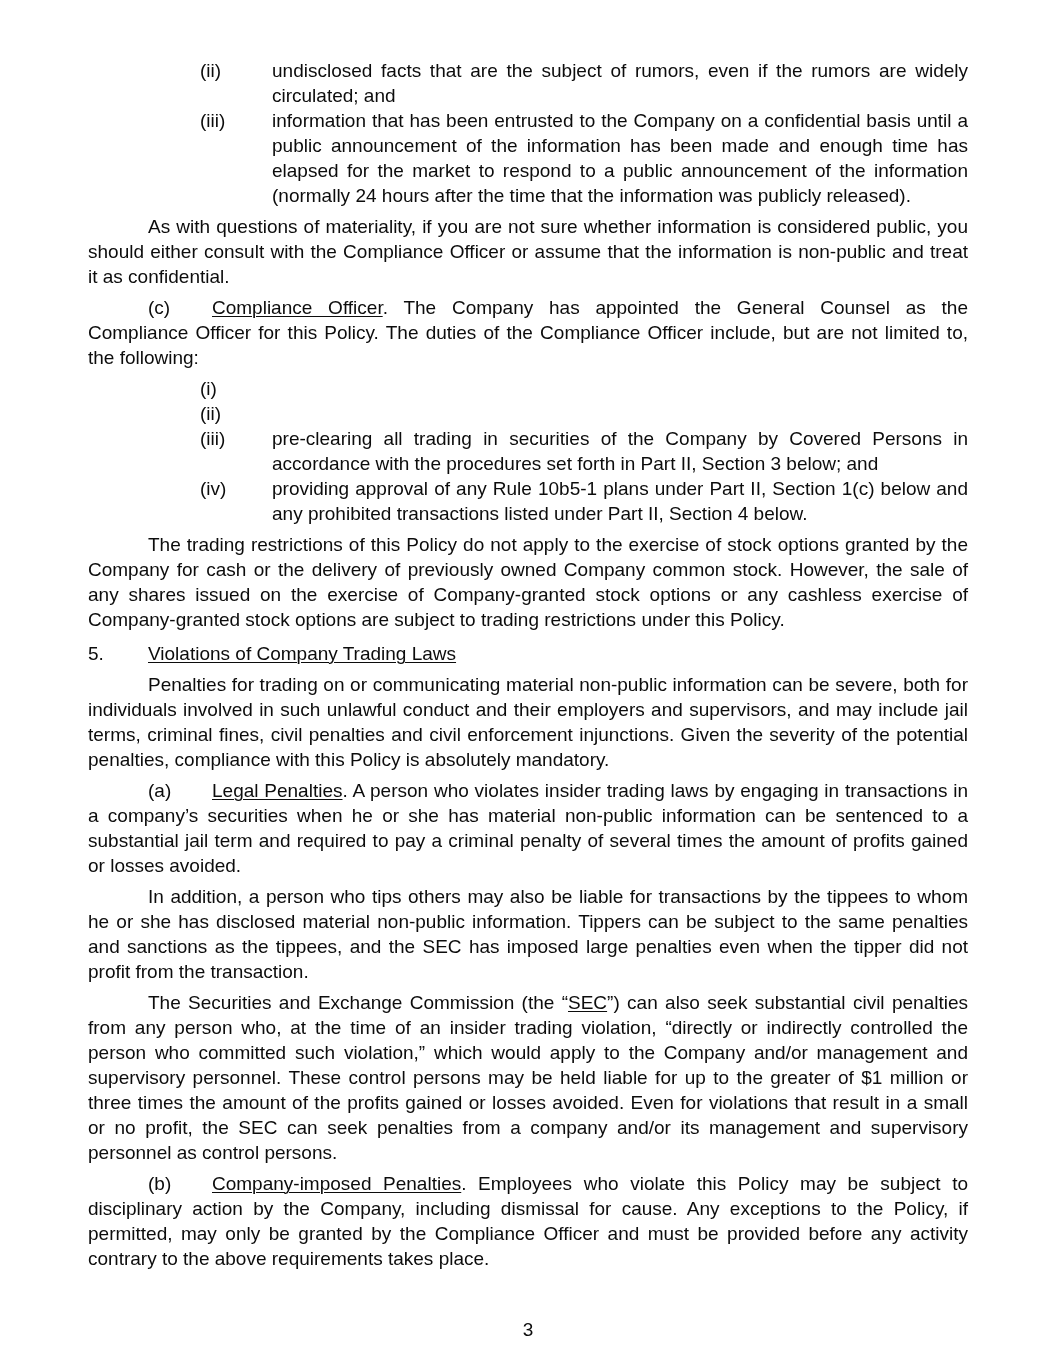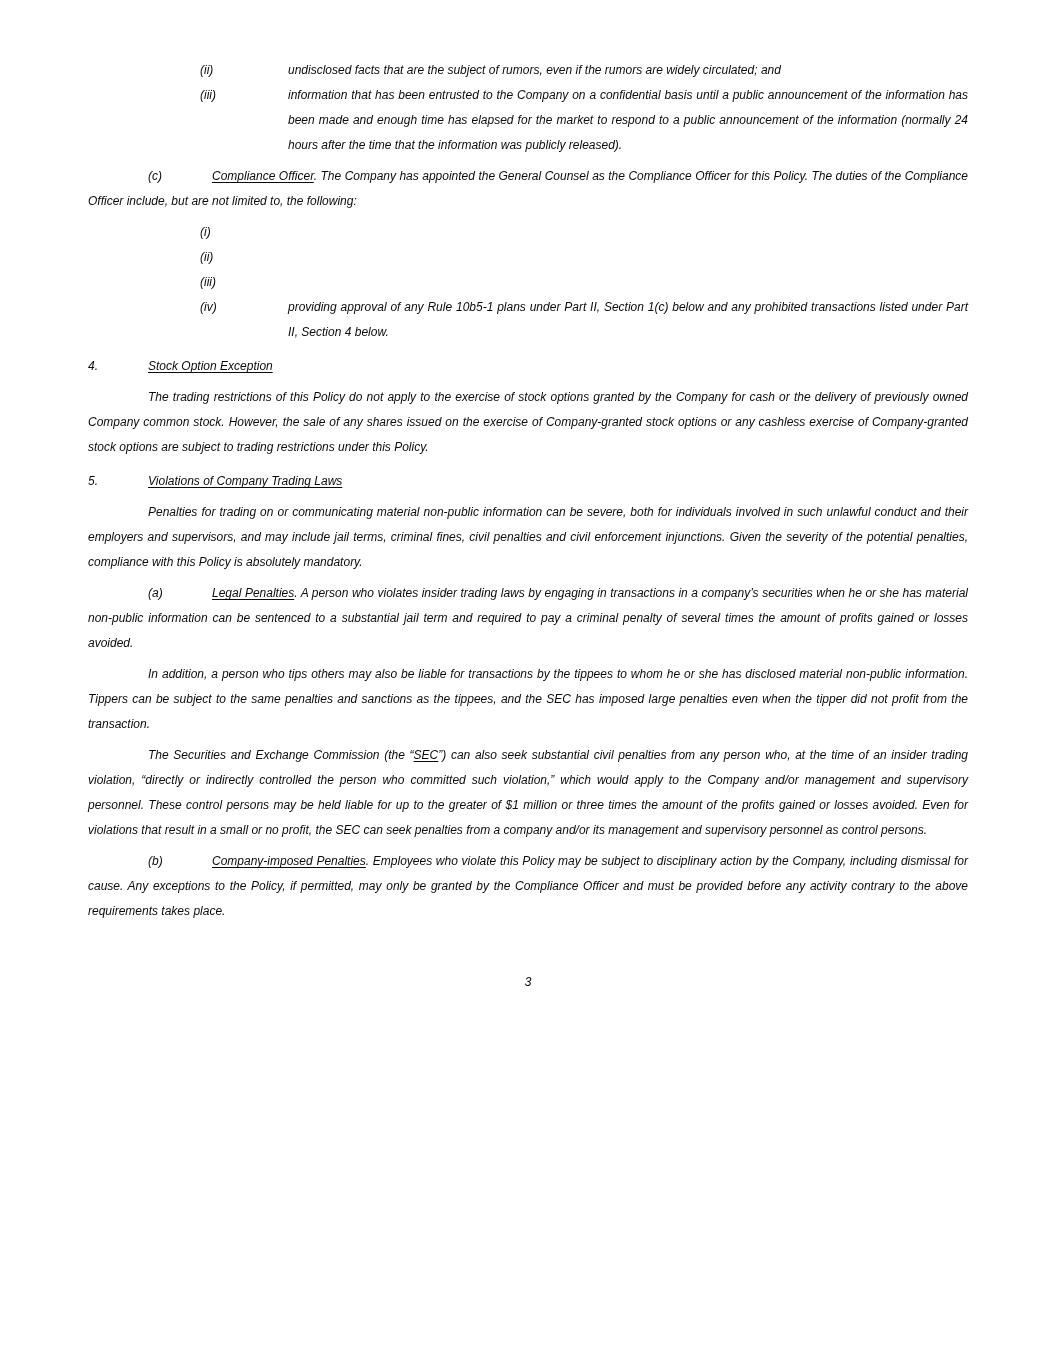--- a/index.html
+++ b/index.html
@@ -8,33 +8,32 @@
     background: #ffffff;
   }
   .page {
     position: relative;
     width: 1055px;
     height: 1365px;
     box-sizing: border-box;
     padding: 58px 87px 0 88px;
     background: #ffffff;
     font-family: "Liberation Sans", sans-serif;
-    font-size: 12px;
+    font-size: 19px;
     line-height: 25px;
     color: #0c0c0c;
     overflow: hidden;
-    font-style: italic;
   }
   p { margin: 6px 0 0 0; text-align: justify; }
   .indent { text-indent: 60px; }
   .list { margin: 6px 0 0 0; }
   .list.first { margin-top: 0; }
   .li { display: flex; }
   .li .lbl { flex: 0 0 72px; margin-left: 112px; }
-  .li .txt { flex: 1; text-align: justify; margin-left: 16px; }
+  .li .txt { flex: 1; text-align: justify; }
   .heading { margin-top: 9px; text-align: left; }
   .hnum { display: inline-block; width: 60px; }
   .u { text-decoration: underline; text-underline-offset: 2px; text-decoration-thickness: 1.3px; }
   .plabel { display: inline-block; width: 64px; text-indent: 0; }
   .pagenum { margin-top: 46px; text-align: center; text-indent: 0; }
 </style>
 </head>
 <body>
 
 <div class="page">
@@ -43,40 +42,41 @@
     <div class="li">
       <span class="lbl">(ii)</span>
       <span class="txt">undisclosed facts that are the subject of rumors, even if the rumors are widely circulated; and</span>
     </div>
     <div class="li">
       <span class="lbl">(iii)</span>
       <span class="txt">information that has been entrusted to the Company on a confidential basis until a public announcement of the information has been made and enough time has elapsed for the market to respond to a public announcement of the information (normally 24 hours after the time that the information was publicly released).</span>
     </div>
   </div>
 
+  <p class="indent">As with questions of materiality, if you are not sure whether information is considered public, you should either consult with the Compliance Officer or assume that the information is non-public and treat it as confidential.</p>
 
   <p class="indent"><span class="plabel">(c)</span><span class="u">Compliance Officer</span><span>.  The Company has appointed the General Counsel as the Compliance Officer for this Policy. The duties of the Compliance Officer include, but are not limited to, the following:</span></p>
 
   <div class="list">
     <div class="li">
       <span class="lbl">(i)</span>
     </div>
     <div class="li">
       <span class="lbl">(ii)</span>
     </div>
     <div class="li">
       <span class="lbl">(iii)</span>
+      <span class="txt">pre-clearing all trading in securities of the Company by Covered Persons in accordance with the procedures set forth in Part II, Section 3 below; and</span>
     </div>
     <div class="li">
       <span class="lbl">(iv)</span>
       <span class="txt">providing approval of any Rule 10b5-1 plans under Part II, Section 1(c) below and any prohibited transactions listed under Part II, Section 4 below.</span>
     </div>
   </div>
 
-  <p class="heading"><span class="hnum">4.</span><span class="u">Stock Option Exception</span></p>
 
   <p class="indent">The trading restrictions of this Policy do not apply to the exercise of stock options granted by the Company for cash or the delivery of previously owned Company common stock. However, the sale of any shares issued on the exercise of Company-granted stock options or any cashless exercise of Company-granted stock options are subject to trading restrictions under this Policy.</p>
 
   <p class="heading"><span class="hnum">5.</span><span class="u">Violations of Company Trading Laws</span></p>
 
   <p class="indent">Penalties for trading on or communicating material non-public information can be severe, both for individuals involved in such unlawful conduct and their employers and supervisors, and may include jail terms, criminal fines, civil penalties and civil enforcement injunctions. Given the severity of the potential penalties, compliance with this Policy is absolutely mandatory.</p>
 
   <p class="indent"><span class="plabel">(a)</span><span class="u">Legal Penalties</span><span>.  A person who violates insider trading laws by engaging in transactions in a company’s securities when he or she has material non-public information can be sentenced to a substantial jail term and required to pay a criminal penalty of several times the amount of profits gained or losses avoided.</span></p>
 
   <p class="indent">In addition, a person who tips others may also be liable for transactions by the tippees to whom he or she has disclosed material non-public information. Tippers can be subject to the same penalties and sanctions as the tippees, and the SEC has imposed large penalties even when the tipper did not profit from the transaction.</p>

